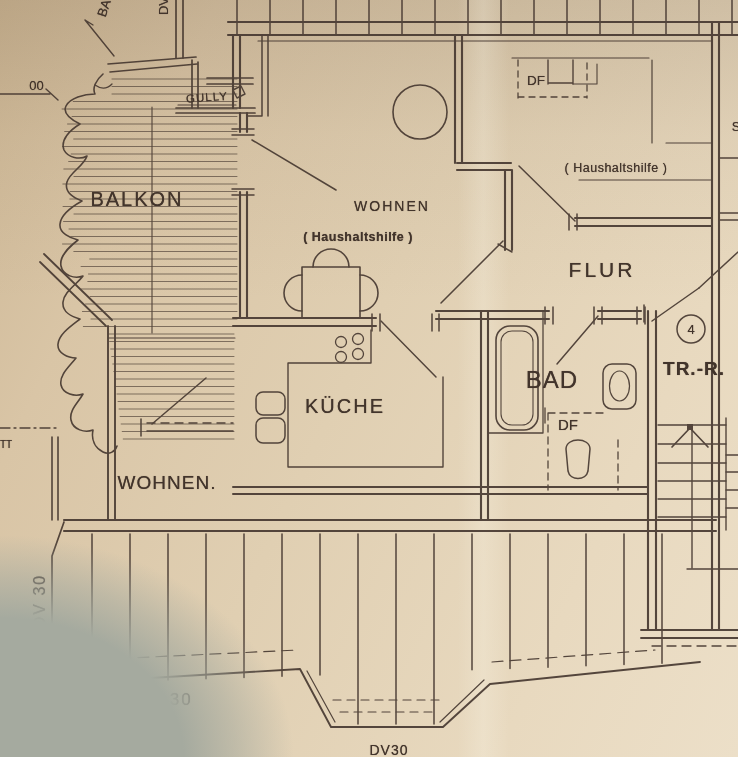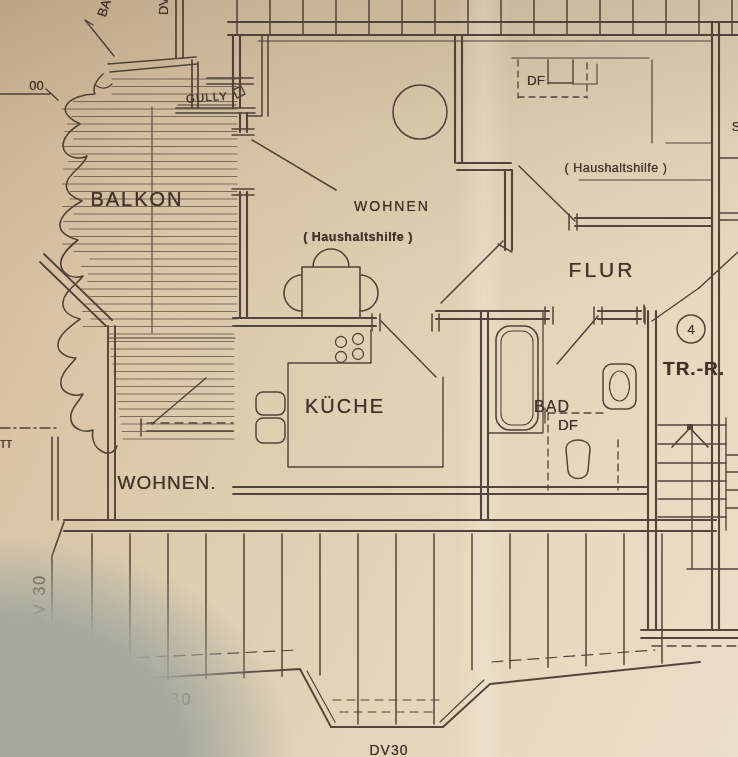--- a/index.html
+++ b/index.html
@@ -260,21 +260,21 @@
 
     <div class="lbl" style="left:346px;top:206px;font-size:14px;letter-spacing:2px;margin-left:46px;">WOHNEN</div>
     <div class="lbl" style="left:358px;top:237px;font-size:12.5px;font-weight:bold;letter-spacing:.5px;">( Haushaltshilfe )</div>
 
     <div class="lbl" style="left:616px;top:168px;font-size:12.5px;letter-spacing:.5px;">( Haushaltshilfe )</div>
 
     <div class="lbl" style="left:602px;top:269px;font-size:21px;letter-spacing:3px;">FLUR</div>
 
     <div class="lbl" style="left:345px;top:406px;font-size:20px;letter-spacing:2px;">KÜCHE</div>
 
-    <div class="lbl" style="left:552px;top:407px;font-size:16px;letter-spacing:1px;">BAD</div>
+    <div class="lbl" style="left:552px;top:380px;font-size:24px;letter-spacing:1px;">BAD</div>
     <div class="lbl" style="left:568px;top:424px;font-size:15px;">DF</div>
 
     <div class="lbl" style="left:694px;top:368px;font-size:19px;letter-spacing:1px;font-weight:bold;">TR.-R.</div>
     <div class="lbl" style="left:691px;top:329px;font-size:13px;">4</div>
 
     <div class="lbl" style="left:167px;top:482px;font-size:19px;letter-spacing:1px;">WOHNEN.</div>
 
     <div class="lbl" style="left:207px;top:98px;font-size:11.5px;letter-spacing:1px;transform:translate(-50%,-50%) rotate(-4deg);">GULLY</div>
 
     <div class="lbl" style="left:536px;top:81px;font-size:13.5px;">DF</div>

